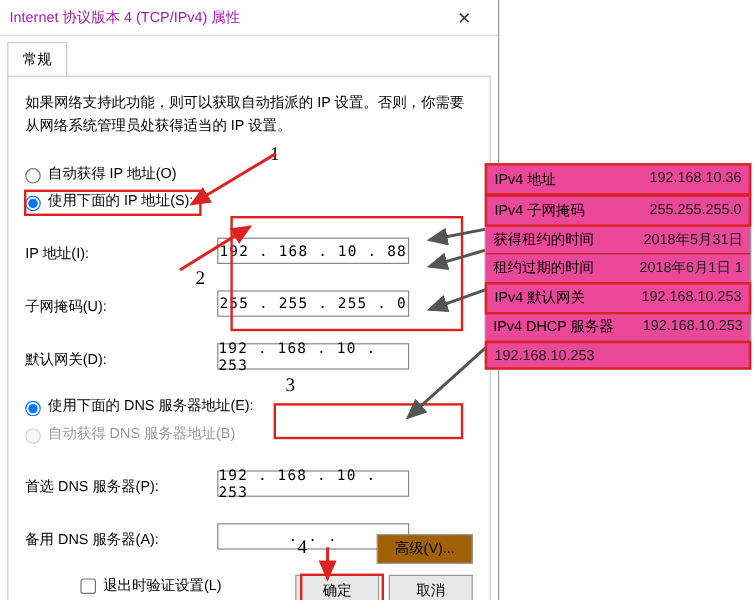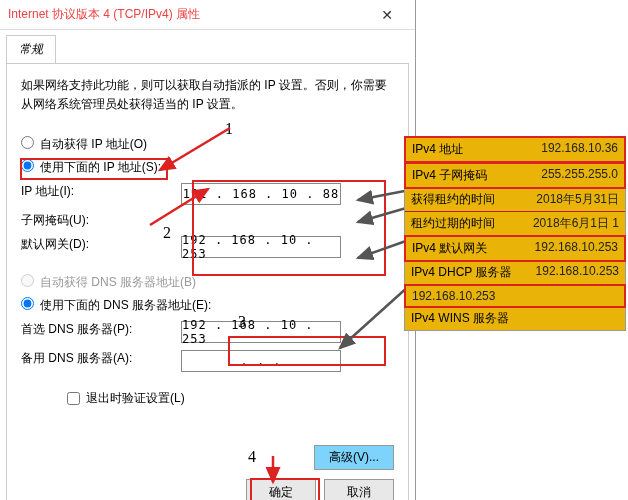--- a/index.html
+++ b/index.html
@@ -1,47 +1,47 @@
 <!DOCTYPE html>
 <html><head>
 <meta charset="utf-8">
 <style>
 * { box-sizing: border-box; margin: 0; padding: 0; }
 body { font-family: "Microsoft YaHei", "Segoe UI", sans-serif; font-size: 12px; background: #fff; color: #000; width: 628px; height: 500px; position: relative; overflow: hidden; }
 .titlebar { height: 30px; border-bottom: 1px solid #ddd; display: flex; align-items: center; padding: 0 8px; background: #fff; }
-.titlebar-text { flex: 1; font-size: 12px; color: #ef4444; }
+.titlebar-text { flex: 1; font-size: 12px; color: #a21caf; }
 .titlebar-close { width: 40px; height: 30px; display: flex; align-items: center; justify-content: center; font-size: 14px; color: #333; }
 .dialog { position: absolute; left: 0; top: 0; width: 416px; height: 500px; border-right: 1px solid #999; background: #fff; }
-.tabarea { padding: 4px 6px 0 6px; font-style: italic; }
+.tabarea { padding: 4px 6px 0 6px; }
 .tab { display: inline-block; padding: 5px 12px; border: 1px solid #ccc; border-bottom: 1px solid #fff; background: #fff; font-size: 12px; position: relative; top: 1px; }
 .tabcontent { border: 1px solid #ccc; margin: 0 6px 6px 6px; padding: 12px 14px; height: 450px; position: relative; }
 .intro { line-height: 1.6; margin-bottom: 22px; }
-.radio-row { display: flex; align-items: flex-start; margin: 6px 0; }
+.radio-row { display: flex; align-items: flex-end; margin: 6px 0; }
 .radio-row input[type=radio] { margin-right: 6px; }
-.field-row { display: flex; align-items: flex-start; margin: 7px 0; }
+.field-row { display: flex; align-items: flex-end; margin: 22px 0; }
 .field-label { width: 160px; }
 .ip-input { width: 160px; height: 22px; border: 1px solid #888; display: flex; align-items: center; justify-content: center; font-family: monospace; font-size: 12px; letter-spacing: 1px; background: #fff; }
 .section2 { margin-top: 16px; }
 .disabled { color: #999; }
 .checkbox-row { display: flex; align-items: center; margin-top: 18px; padding-left: 46px; }
 .checkbox-row input { margin-right: 6px; }
-.adv-btn { position: absolute; right: 14px; bottom: 42px; padding: 3px 14px; border: 1px solid #999; background: #7dd3fc; font-size: 12px; }
+.adv-btn { position: absolute; right: 14px; bottom: 42px; padding: 3px 14px; border: 1px solid #999; background: #a16207; font-size: 12px; }
 .bottom-buttons { position: absolute; bottom: 6px; right: 14px; display: flex; gap: 8px; }
 .bottom-buttons button { padding: 4px 22px; border: 1px solid #999; background: #e8e8e8; font-size: 12px; }
 .redbox { position: absolute; border: 2px solid #d22; pointer-events: none; }
 .redbox.r1 { left: 20px; top: 158px; width: 148px; height: 22px; }
 .redbox.r2 { left: 192px; top: 180px; width: 194px; height: 96px; }
 .redbox.r3 { left: 228px; top: 336px; width: 158px; height: 30px; }
 .redbox.r4 { left: 250px; top: 478px; width: 70px; height: 24px; }
 .annot { position: absolute; font-family: "SimSun", serif; font-size: 16px; pointer-events: none; }
 .annot.a1 { left: 225px; top: 120px; }
 .annot.a2 { left: 163px; top: 224px; }
 .annot.a3 { left: 238px; top: 313px; }
 .annot.a4 { left: 248px; top: 448px; }
-.panel { position: absolute; left: 404px; top: 136px; width: 222px; border: 1px solid #999; background: #eab308; }
+.panel { position: absolute; left: 404px; top: 136px; width: 222px; border: 1px solid #999; background: #ec4899; }
 .panel-row { display: flex; border-bottom: 1px solid #b91c1c; padding: 3px 6px; font-size: 12px; }
 .panel-row:last-child { border-bottom: none; }
 .panel-label { flex: 1; }
 .panel-val { text-align: center; color: #222; }
 .panel .hl { border: 2px solid #d22; margin: -1px; }
 svg.arrow { position: absolute; pointer-events: none; }
 </style>
 </head>
 <body>
 
@@ -64,34 +64,35 @@
       <input type="radio" name="ipmode" checked="" style="">
       <span>使用下面的 IP 地址(S):</span>
     </div>
 
     <div class="field-row">
       <span class="field-label">IP 地址(I):</span>
       <div class="ip-input">192 . 168 .  10  .  88</div>
     </div>
     <div class="field-row">
       <span class="field-label">子网掩码(U):</span>
+      <div class="ip-input">255 . 255 . 255 .   0</div>
     </div>
     <div class="field-row">
       <span class="field-label">默认网关(D):</span>
       <div class="ip-input">192 . 168 .  10  . 253</div>
     </div>
 
     <div class="section2">
+      <div class="radio-row">
+        <input type="radio" name="dnsmode" checked="" style="">
+        <span>使用下面的 DNS 服务器地址(E):</span>
+      </div>
       <div class="radio-row disabled">
         <input type="radio" name="dnsmode" disabled="" style="">
         <span>自动获得 DNS 服务器地址(B)</span>
-      </div>
-      <div class="radio-row">
-        <input type="radio" name="dnsmode" checked="" style="">
-        <span>使用下面的 DNS 服务器地址(E):</span>
       </div>
       <div class="field-row">
         <span class="field-label">首选 DNS 服务器(P):</span>
         <div class="ip-input">192 . 168 .  10  . 253</div>
       </div>
       <div class="field-row">
         <span class="field-label">备用 DNS 服务器(A):</span>
         <div class="ip-input">.       .       .</div>
       </div>
     </div>
@@ -173,17 +174,13 @@
       <span class="panel-label">IPv4 默认网关</span>
       <span class="panel-val">192.168.10.253</span>
     </div>
     <div class="panel-row">
       <span class="panel-label">IPv4 DHCP 服务器</span>
       <span class="panel-val">192.168.10.253</span>
     </div>
     <div class="panel-row hl">
       <span class="panel-val">192.168.10.253</span>
     </div>
-    <div class="panel-row">
-      <span class="panel-label">IPv4 WINS 服务器</span>
-      <span class="panel-val"></span>
-    </div>
   </div>
 
 </body></html>

